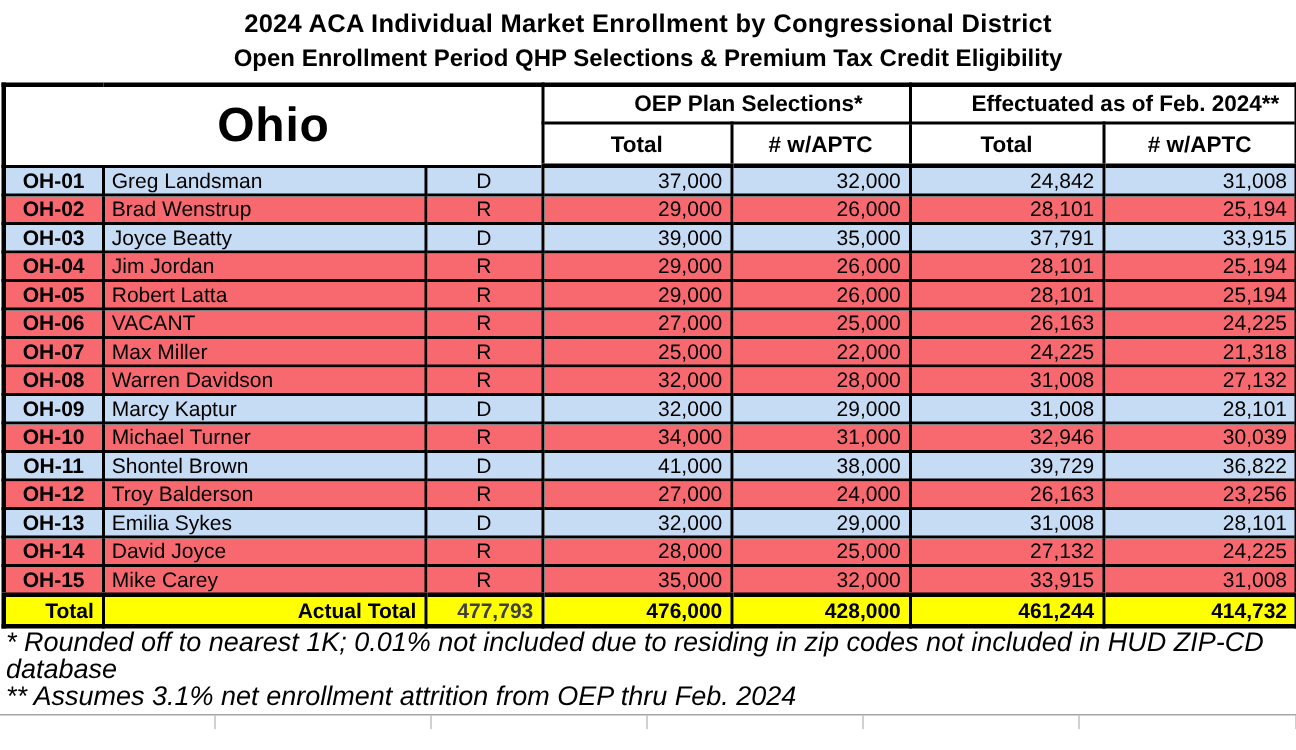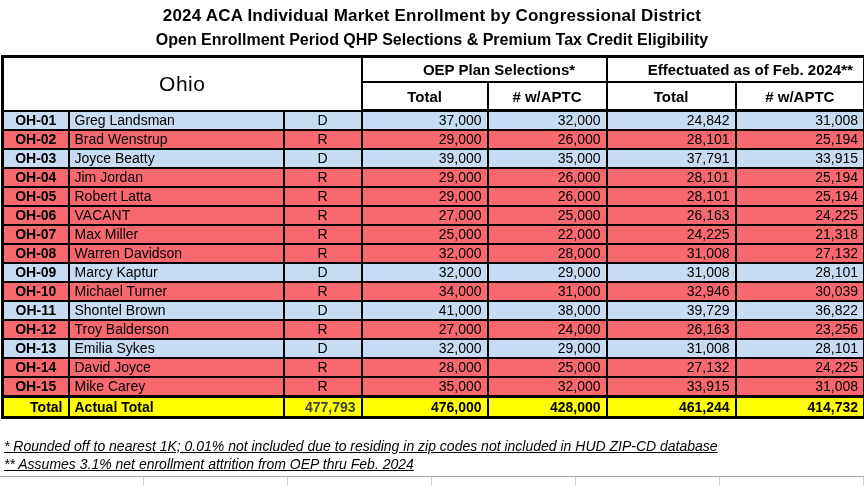--- a/index.html
+++ b/index.html
@@ -24,40 +24,40 @@
     width:862px;margin:4px 1px 0 1px;
   }
   .enroll th,.enroll td{
     border:2px solid #000;
     padding:0 5px;
     overflow:hidden;white-space:nowrap;
     font-size:14px;line-height:17px;height:17px;
   }
   .enroll{border:3px solid #000;}
   th.state{
-    font-size:21px;font-weight:normal;text-align:center;background:#fff;
+    font-size:32px;font-weight:bold;text-align:center;background:#fff;
     letter-spacing:.5px;
   }
   th.grp{font-size:15px;font-weight:bold;text-align:center;height:23px;background:#fff;padding-left:35px;}
   th.sub{font-size:15px;font-weight:bold;text-align:center;height:26px;background:#fff;border-bottom:3px solid #000;}
   tr.dem td{background:var(--dem);}
   tr.gop td{background:var(--gop);}
   td.dist{font-weight:bold;text-align:center;}
   td.name{text-align:left;}
   td.party{text-align:center;}
   td.num{text-align:right;}
   tr.total-row td{
     background:var(--total-bg);font-weight:bold;
     border-top:3px solid #000;height:18px;
   }
   td.t-label{text-align:right;}
-  td.t-actual{}
+  td.t-actual{text-align:right;}
   td.t-actual-val{text-align:right;color:var(--actual-total-color);margin-left:48px;}
   .footnotes{
-    padding:18px 4px 0 4px;font-style:italic;font-size:14px;line-height:18px;text-decoration:underline;
+    padding:0 4px 0 4px;font-style:italic;font-size:18px;line-height:18px;
   }
   .grid-strip{
     margin-top:3px;height:9px;
     border-top:1px solid #a6a6a6;
     background:repeating-linear-gradient(to right,transparent 0 143px,#d0d0d0 143px 144px);
   }
 </style>
 </head>
 <body>
 

